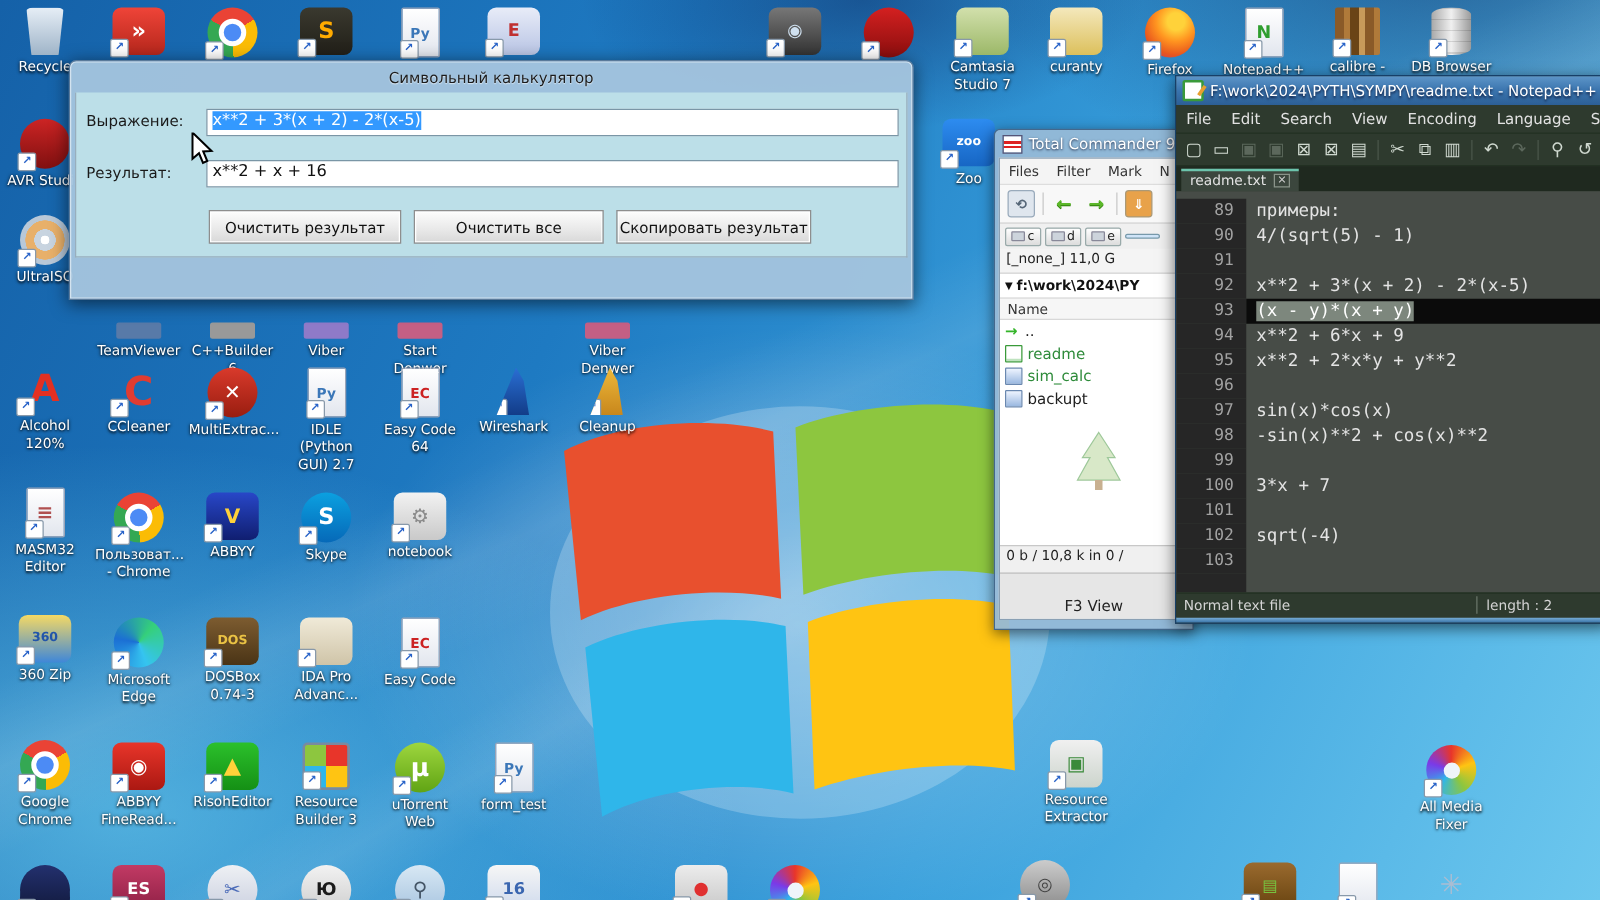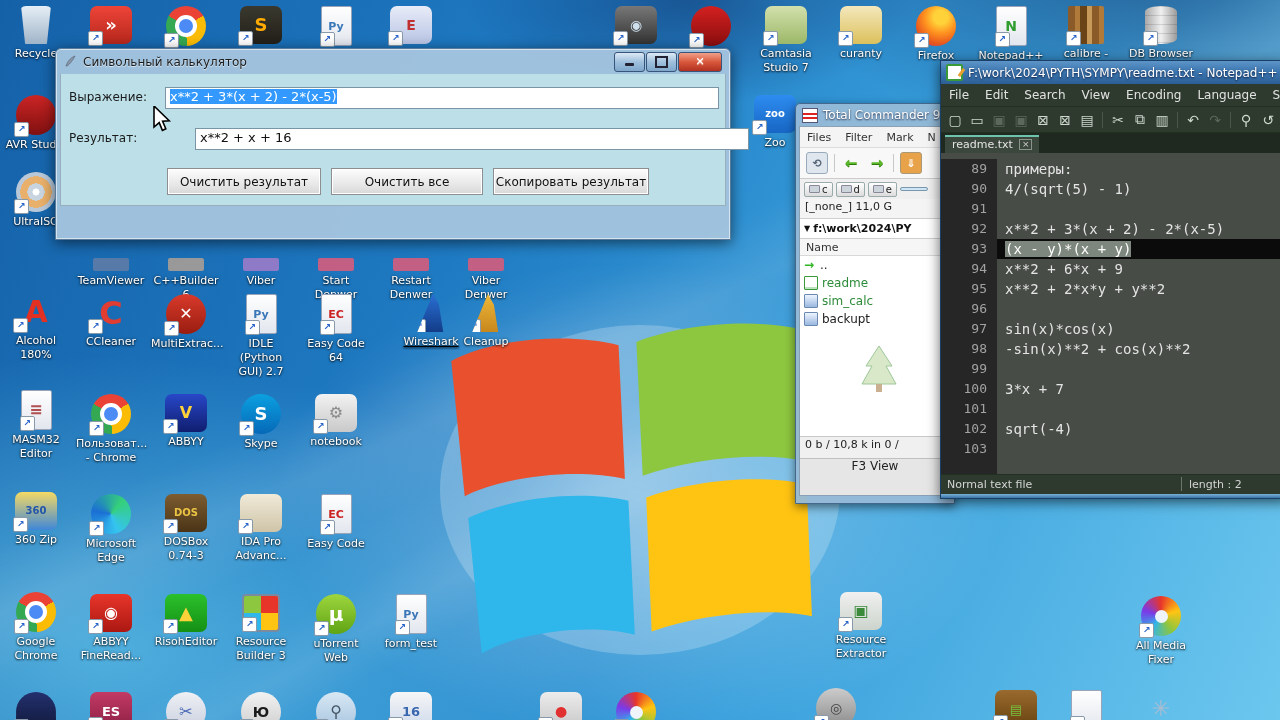--- a/index.html
+++ b/index.html
@@ -45,21 +45,21 @@
   .win-btns{display:flex;gap:1px;margin-left:auto;}
   .wbtn{width:29px;height:18px;border:1px solid #37547a;border-radius:3px;background:linear-gradient(#dce9f5,#9fc0dd 50%,#7fa8cc);display:flex;align-items:center;justify-content:center;}
   .wbtn.close{width:42px;background:linear-gradient(#f0a088,#d9583c 50%,#b03020);color:#fff;font-size:11px;font-weight:bold;}
   .wbtn .minbar{width:9px;height:3px;background:#223;border-radius:1px;margin-top:6px;}
   .wbtn .maxbox{width:9px;height:8px;border:2px solid #223;}
 
   
   .calc{position:absolute;left:55px;top:48px;width:666px;height:186px;z-index:30;
     background:rgba(163,196,222,.96);border:1px solid #5a7a9a;border-radius:6px 6px 0 0;
     box-shadow:0 3px 14px rgba(0,0,0,.55),inset 0 0 0 1px rgba(255,255,255,.55);padding:0 4px 4px;}
-  .calc-title{height:25px;display:flex;align-items:center;gap:6px;padding:0 4px;font-size:12px;color:#1c1c1c;text-shadow:0 1px 1px rgba(255,255,255,.7);}
+  .calc-title{height:25px;display:flex;align-items:center;gap:6px;padding:0 4px;font-size:12px;color:#1c1c1c;text-shadow:0 1px 1px rgba(255,255,255,.7);flex-direction:column;}
   .calc-menu{height:21px;background:#f4f4f4;border:1px solid #98aebd;border-bottom:1px solid #b8c8d4;display:flex;align-items:center;font-size:12px;color:#111;}
   .calc-body{position:relative;background:#bcdfe8;border:1px solid #98aebd;border-top:none;height:131px;}
   .calc-label{position:absolute;left:8px;font-size:12px;color:#1a1a1a;}
   .calc-input{position:absolute;left:104px;width:544px;height:18px;background:#fff;border:1px solid #7a96a6;font-size:13px;padding:1px 4px;color:#111;overflow:hidden;white-space:nowrap;}
   .sel-blue{background:#3399ff;color:#fff;}
   .calc-buttons{position:absolute;left:106px;top:94px;display:flex;gap:10px;}
   .cbtn{height:25px;border:1px solid #8e8e8e;background:linear-gradient(#fdfdfd,#e8e8e8 60%,#d8d8d8);font-size:12px;color:#111;display:flex;align-items:center;justify-content:center;box-shadow:inset 0 0 0 1px #fff;}
 
   
   .tc{position:absolute;left:795px;top:103px;width:152px;height:396px;z-index:10;
@@ -82,21 +82,21 @@
   .tc-path{height:17px;font-size:11px;color:#111;background:#fff;border-top:1px solid #cfcfcf;border-bottom:1px solid #cfcfcf;padding:1px 4px;display:flex;align-items:center;gap:3px;white-space:nowrap;font-weight:bold;}
   .tc-colhdr{height:16px;font-size:11px;color:#333;background:#f6f6f6;border-bottom:1px solid #d8d8d8;padding:0 6px;display:flex;align-items:center;}
   .tc-list{flex:1;background:#fff;position:relative;overflow:hidden;}
   .tc-row{height:18px;display:flex;align-items:center;gap:4px;padding:0 4px;font-size:12px;color:#222;}
   .tc-row .fico{width:12px;height:12px;flex:0 0 auto;border-radius:1px;}
   .fico.up{background:none;color:#35b52a;font-weight:bold;font-size:12px;line-height:12px;}
   .fico.note{background:#fff;border:1px solid #3a9a3a;box-shadow:inset 0 -2px 0 #bfe3bf;}
   .fico.app{background:linear-gradient(#eef4ff,#9ab8e0);border:1px solid #6a88b0;}
   .tc-row .fname.green{color:#2e8b3a;}
   .tc-status{height:19px;background:#f0f0f0;border-top:1px solid #c8c8c8;font-size:11px;color:#222;padding:1px 5px;white-space:nowrap;}
-  .tc-bottom{height:33px;background:#e6e6e6;border-top:1px solid #c0c0c0;display:flex;justify-content:center;font-size:12px;color:#222;padding-bottom:3px;}
+  .tc-bottom{height:33px;background:#e6e6e6;border-top:1px solid #c0c0c0;display:flex;align-items:flex-end;justify-content:center;font-size:12px;color:#222;padding-bottom:3px;}
   .tc-tree{position:absolute;left:58px;top:88px;}
 
   
   .npp{position:absolute;left:940px;top:60px;width:346px;height:437px;z-index:20;
     border:1px solid #173f68;box-shadow:0 3px 12px rgba(0,0,0,.6);display:flex;flex-direction:column;background:#2e3a2e;}
   .np-title{height:23px;background:linear-gradient(#5d95c8,#3a74ae 50%,#2c5f96);display:flex;align-items:center;gap:5px;padding:0 5px;font-size:12px;color:#fff;text-shadow:0 1px 2px rgba(0,0,30,.8);white-space:nowrap;overflow:hidden;}
   .np-icon{width:13px;height:13px;background:#fff;border:2px solid #3a9a3a;border-radius:2px;position:relative;flex:0 0 auto;}
   .np-icon::after{content:"";position:absolute;right:-2px;top:2px;width:3px;height:9px;background:#e8a030;transform:rotate(35deg);}
   .np-menu{height:22px;background:#2e3a2e;display:flex;align-items:center;font-size:12px;color:#e2e2e2;white-space:nowrap;overflow:hidden;}
   .np-menu .menu-item{padding:2px 8px;}
@@ -335,21 +335,21 @@
           </span>
         <span class="wbtn close">✕</span>
       </span>
     </div>
     <div class="calc-body">
       <span class="calc-label" style="top:16px;">Выражение:</span>
       <div class="calc-input" style="top:13px;">
         <span class="sel-blue">x**2 + 3*(x + 2) - 2*(x-5)</span>
       </div>
       <span class="calc-label" style="top:57px;">Результат:</span>
-      <div class="calc-input" style="top:54px;margin-left:30px;">
+      <div class="calc-input" style="top:54px;">
         <span>x**2 + x + 16</span>
       </div>
       <div class="calc-buttons" id="calc-buttons">
           <div class="cbtn" style="width: 152px;">Очистить результат</div>
           <div class="cbtn" style="width: 150px;">Очистить все</div>
           <div class="cbtn" style="width: 154px;">Скопировать результат</div>
         </div>
     </div>
   </div>
 
@@ -456,21 +456,21 @@
         <span class="badge">↗</span>
       </div>
       <div class="ilabel">UltraISO</div>
     </div>
     <div class="dicon" style="left: 1px; top: 293px;">
       <div class="iart k-letter">
         <span class="glyph" style="color: rgb(226, 48, 34); font-size: 30px;">A</span>
         <span class="badge">↗</span>
       </div>
       <div class="ilabel">Alcohol
-180%</div>
+120%</div>
     </div>
     <div class="dicon" style="left: 1px; top: 390px;">
       <div class="iart k-doc">
         <span class="glyph" style="color: rgb(176, 80, 80); font-size: 16px;">≡</span>
         <span class="badge">↗</span>
       </div>
       <div class="ilabel">MASM32
 Editor</div>
     </div>
     <div class="dicon" style="left: 1px; top: 492px;">
@@ -499,25 +499,20 @@
       <div class="ilabel">C++Builder 6</div>
     </div>
     <div class="dicon" style="left: 226px; top: 233px;">
       <div class="k-sliver" style="background: rgb(143, 122, 200);"></div>
       <div class="ilabel">Viber</div>
     </div>
     <div class="dicon" style="left: 301px; top: 233px;">
       <div class="k-sliver" style="background: rgb(196, 95, 132);"></div>
       <div class="ilabel">Start Denwer</div>
     </div>
-    <div class="dicon" style="left: 376px; top: 233px;">
-      <div class="k-sliver" style="background: rgb(196, 95, 132);"></div>
-      <div class="ilabel">Restart
-Denwer</div>
-    </div>
     <div class="dicon" style="left: 451px; top: 233px;">
       <div class="k-sliver" style="background: rgb(196, 95, 132);"></div>
       <div class="ilabel">Viber Denwer</div>
     </div>
     <div class="dicon" style="left: 76px; top: 294px;">
       <div class="iart k-letter">
         <span class="glyph" style="color: rgb(224, 60, 49); font-size: 32px;">C</span>
         <span class="badge">↗</span>
       </div>
       <div class="ilabel">CCleaner</div>
@@ -537,21 +532,21 @@
       <div class="ilabel">IDLE (Python
 GUI) 2.7</div>
     </div>
     <div class="dicon" style="left: 301px; top: 294px;">
       <div class="iart k-doc">
         <span class="glyph" style="color: rgb(204, 34, 34); font-size: 11px;">EC</span>
         <span class="badge">↗</span>
       </div>
       <div class="ilabel">Easy Code 64</div>
     </div>
-    <div class="dicon" style="left: 396px; top: 294px; text-decoration: underline;">
+    <div class="dicon" style="left: 376px; top: 294px;">
       <div class="iart k-fin" style="background: linear-gradient(rgb(42, 111, 212), rgb(18, 60, 136));">
         <span class="badge">↗</span>
       </div>
       <div class="ilabel">Wireshark</div>
     </div>
     <div class="dicon" style="left: 451px; top: 294px;">
       <div class="iart k-fin" style="background: linear-gradient(rgb(237, 184, 58), rgb(200, 135, 28));">
         <span class="badge">↗</span>
       </div>
       <div class="ilabel">Cleanup</div>

